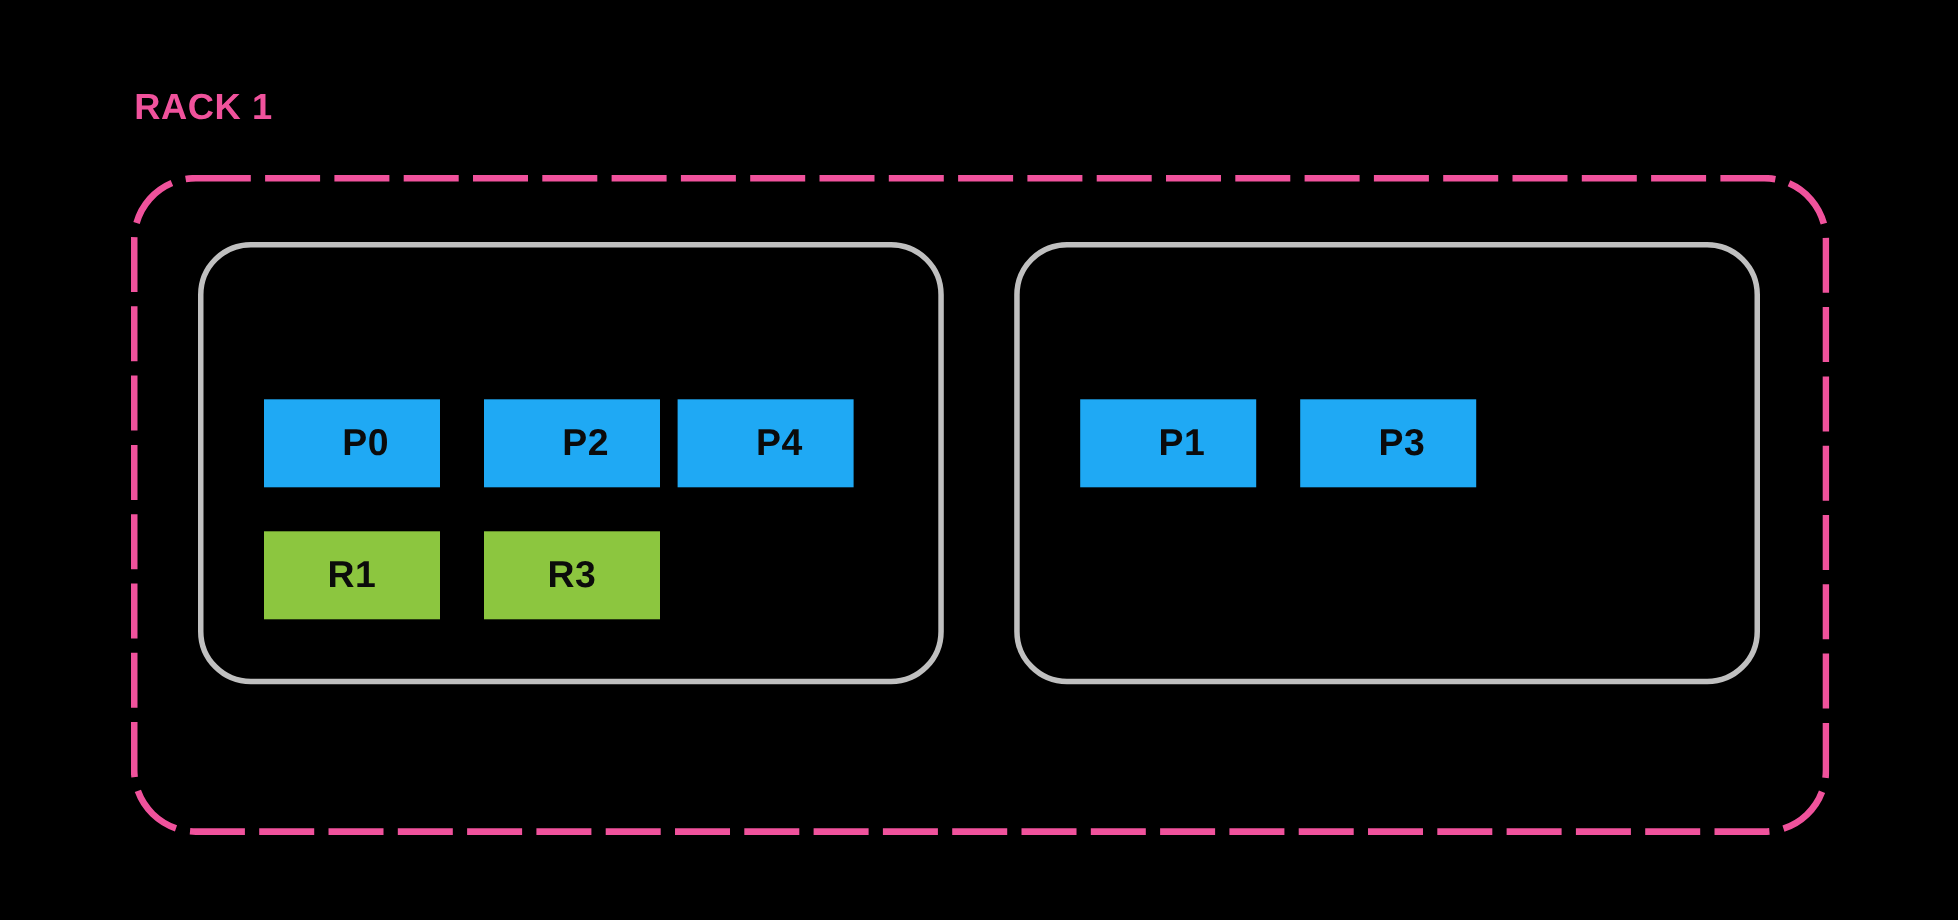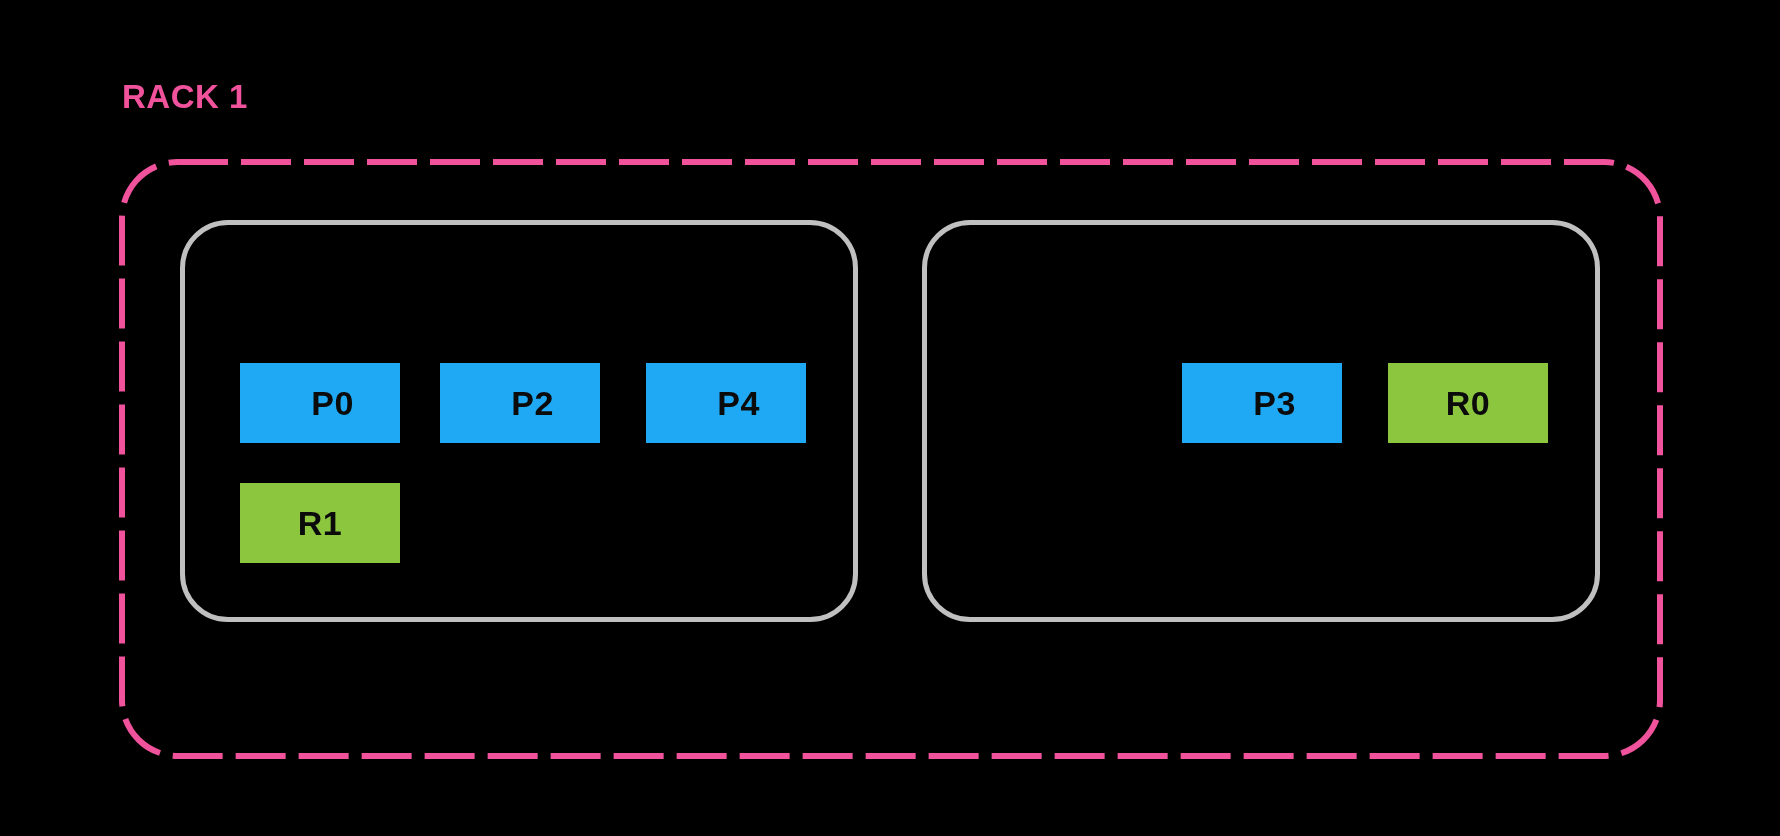--- a/index.html
+++ b/index.html
@@ -67,40 +67,41 @@
     justify-content: center;
     font-size: 34px;
     font-weight: 700;
     color: var(--chip-text);
     letter-spacing: 0.5px;
   }
   .chip.primary { background: var(--primary-chip); padding-left: 25px; }
   .chip.replica { background: var(--replica-chip); }
   .col-1 { left: 55px; }
   .col-2 { left: 255px; text-align: center; }
-  .col-3 { left: 461px; }
+  .col-3 { left: 431px; }
   .row-1 { top: 138px; }
   .row-2 { top: 258px; }
 </style>
 </head>
 <body>
 
 <div class="canvas">
 
   <div class="rack-title">RACK 1</div>
 
   <svg class="rack-boundary" viewBox="0 0 1544 600" xmlns="http://www.w3.org/2000/svg">
     <rect x="3" y="3" width="1538" height="594" rx="56"></rect>
   </svg>
 
   <div class="node node-1">
     <div class="chip row-1 col-1 primary">P0</div>
     <div class="chip row-1 col-2 primary">P2</div>
     <div class="chip row-1 col-3 primary">P4</div>
     <div class="chip row-2 col-1 replica">R1</div>
+    <div class="chip row-2 col-2 replica">R3</div>
   </div>
 
   <div class="node node-2">
+    <div class="chip row-1 col-1 primary">P1</div>
     <div class="chip row-1 col-2 primary">P3</div>
-    <div class="chip row-1 col-3 replica">R0</div>
   </div>
 
 </div>
 
 </body></html>

